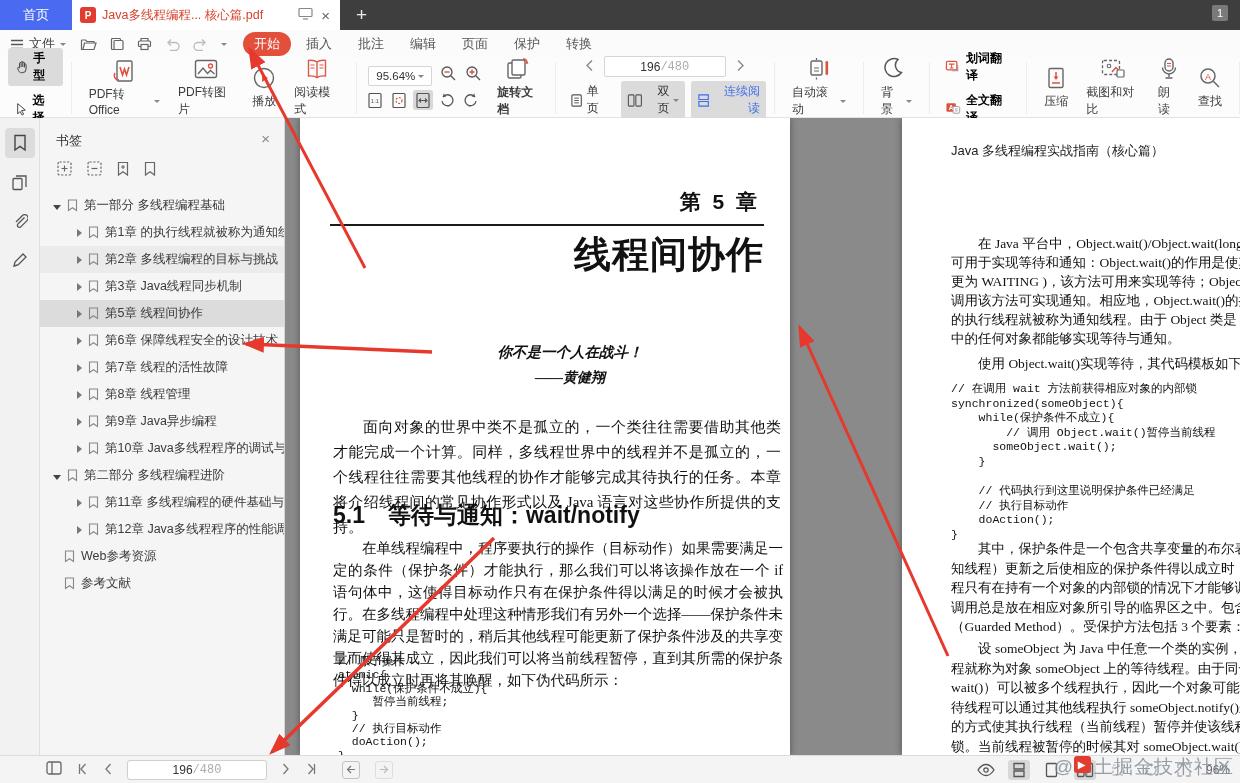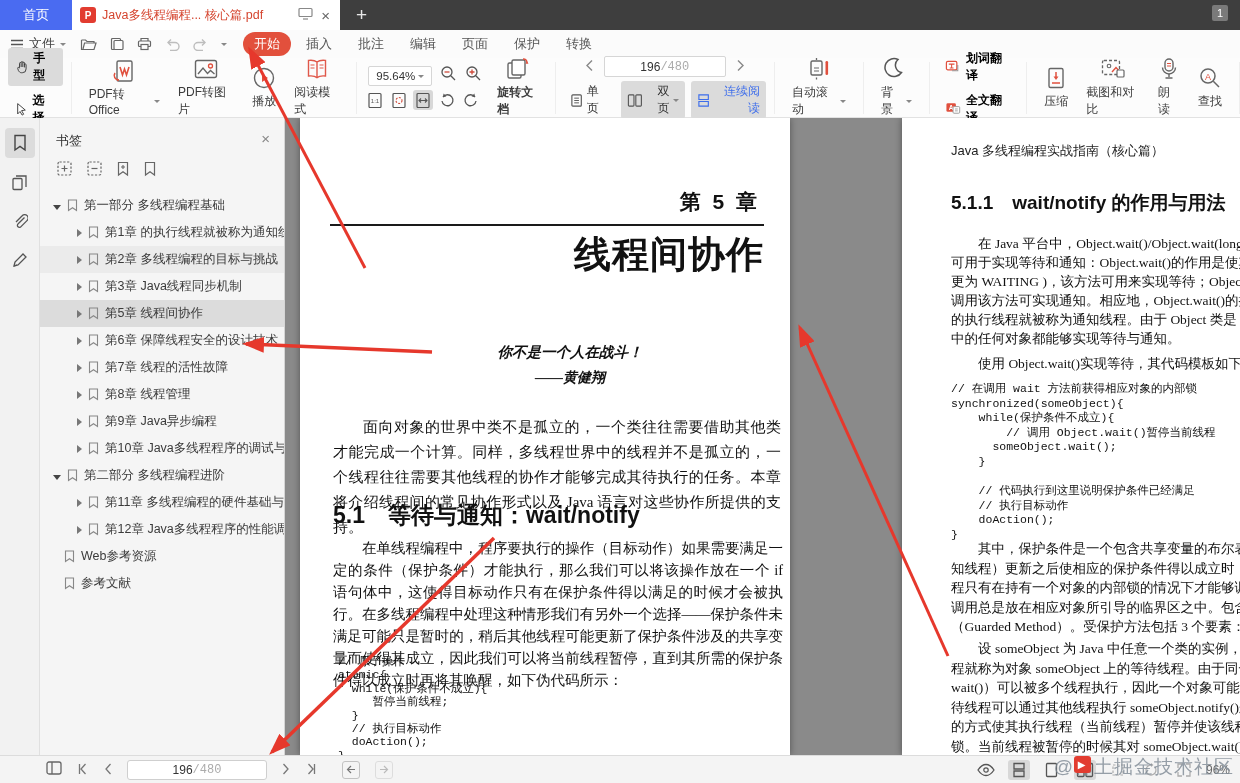--- a/index.html
+++ b/index.html
@@ -645,21 +645,20 @@
             <div class="codeline">     暂停当前线程;</div>
             <div class="codeline">  }</div>
             <div class="codeline">  // 执行目标动作</div>
             <div class="codeline">  doAction();</div>
             <div class="codeline">}</div>
           </div>
       </div>
 
       <div class="page right-page">
         <div class="rp-header">Java 多线程编程实战指南（核心篇）</div>
-        <div class="rp-s511">5.1.1　wait/notify 的作用与用法</div>
         <div class="rp-block rp-p1 serif">
 
         <div class="textline">　　在 Java 平台中，Object.wait()/Object.wait(long)以</div>
             <div class="textline">可用于实现等待和通知：Object.wait()的作用是使其执</div>
             <div class="textline">更为 WAITING )，该方法可用来实现等待；Object.notify</div>
             <div class="textline">调用该方法可实现通知。相应地，Object.wait()的执行线</div>
             <div class="textline">的执行线程就被称为通知线程。由于 Object 类是 Java</div>
             <div class="textline">中的任何对象都能够实现等待与通知。</div>
           </div>
         <div class="rp-block rp-pline serif">　　使用 Object.wait()实现等待，其代码模板如下伪代</div>

